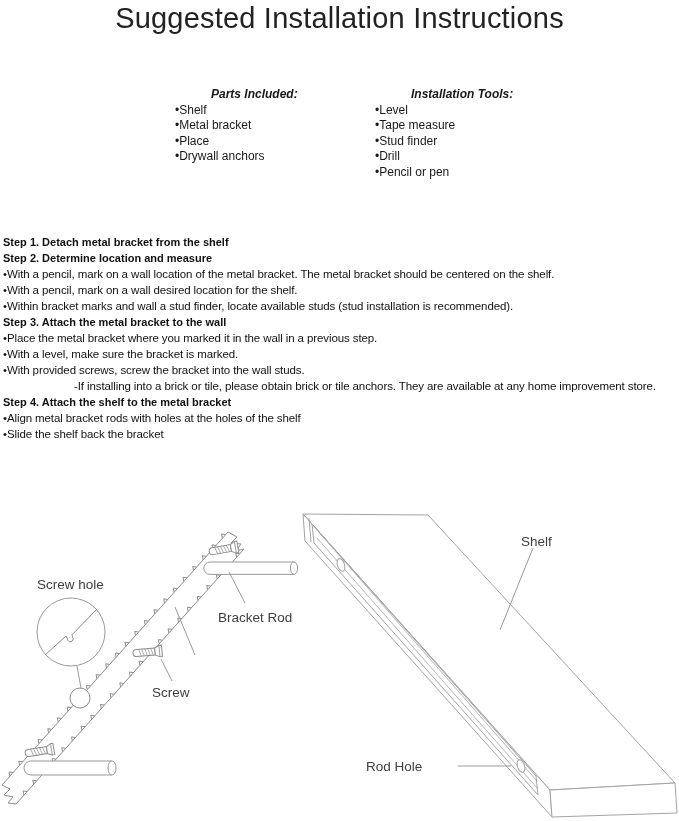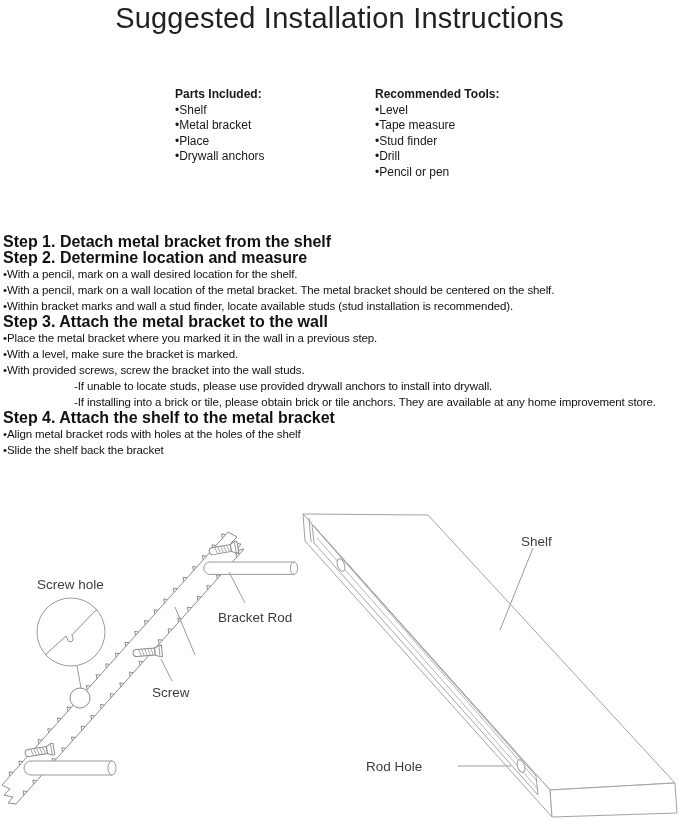--- a/index.html
+++ b/index.html
@@ -1,65 +1,64 @@
 <!DOCTYPE html>
 <html><head>
 <meta charset="utf-8">
 <style>
   html,body{margin:0;padding:0;background:#fff;}
   body{width:679px;height:821px;font-family:"Liberation Sans",sans-serif;color:#1a1a1a;overflow:hidden;}
   .page{position:relative;width:679px;height:821px;background:#fff;}
   .title{position:absolute;top:2px;left:0;width:679px;text-align:center;
          font-size:29px;font-weight:400;color:#222;letter-spacing:.2px;}
   .col{position:absolute;top:87px;font-size:12px;line-height:15.5px;color:#191919;}
-  .col .hd{font-weight:bold;}
+  .col .hd{font-weight:bold;font-style:italic;margin-left:36px;}
   .col-parts{left:175px;}
   .col-tools{left:375px;}
   .steps{position:absolute;left:3px;top:234px;font-size:11.5px;line-height:16px;
          letter-spacing:-.1px;white-space:nowrap;color:#111;}
-  .steps .hd{font-weight:bold;font-size:16px;letter-spacing:0;}
+  .steps .hd{font-weight:bold;font-size:11px;letter-spacing:0;}
   .steps .indent{padding-left:71px;}
   svg.diagram{position:absolute;left:0;top:480px;}
   svg text{font-family:"Liberation Sans",sans-serif;font-size:13.5px;fill:#3d3d3d;}
 </style>
 </head>
 <body>
 
 <div class="page">
 
   <div class="title">Suggested Installation Instructions</div>
 
   <div class="col col-parts">
     <div class="hd">Parts Included:</div>
     <div>•Shelf</div>
     <div>•Metal bracket</div>
     <div>•Place</div>
     <div>•Drywall anchors</div>
   </div>
 
   <div class="col col-tools">
-    <div class="hd">Recommended Tools:</div>
+    <div class="hd">Installation Tools:</div>
     <div>•Level</div>
     <div>•Tape measure</div>
     <div>•Stud finder</div>
     <div>•Drill</div>
     <div>•Pencil or pen</div>
   </div>
 
   <div class="steps">
     <div class="hd">Step 1. Detach metal bracket from the shelf</div>
     <div class="hd">Step 2. Determine location and measure</div>
+    <div>•With a pencil, mark on a wall location of the metal bracket. The metal bracket should be centered on the shelf.</div>
     <div>•With a pencil, mark on a wall desired location for the shelf.</div>
-    <div>•With a pencil, mark on a wall location of the metal bracket. The metal bracket should be centered on the shelf.</div>
     <div>•Within bracket marks and wall a stud finder, locate available studs (stud installation is recommended).</div>
     <div class="hd">Step 3. Attach the metal bracket to the wall</div>
     <div>•Place the metal bracket where you marked it in the wall in a previous step.</div>
     <div>•With a level, make sure the bracket is marked.</div>
     <div>•With provided screws, screw the bracket into the wall studs.</div>
-    <div class="indent">-If unable to locate studs, please use provided drywall anchors to install into drywall.</div>
     <div class="indent">-If installing into a brick or tile, please obtain brick or tile anchors. They are available at any home improvement store.</div>
     <div class="hd">Step 4. Attach the shelf to the metal bracket</div>
     <div>•Align metal bracket rods with holes at the holes of the shelf</div>
     <div>•Slide the shelf back the bracket</div>
   </div>
 
   <svg class="diagram" width="679" height="341" viewBox="0 0 679 341">
     <defs>
       <g id="screw">
         <path d="M1.5,1.5 L20,1.5 L20,8.5 L1.5,8.5 A3.5,3.5 0 0 1 1.5,1.5 Z" fill="#fff" stroke="#8c8c8c" stroke-width="1"></path>

